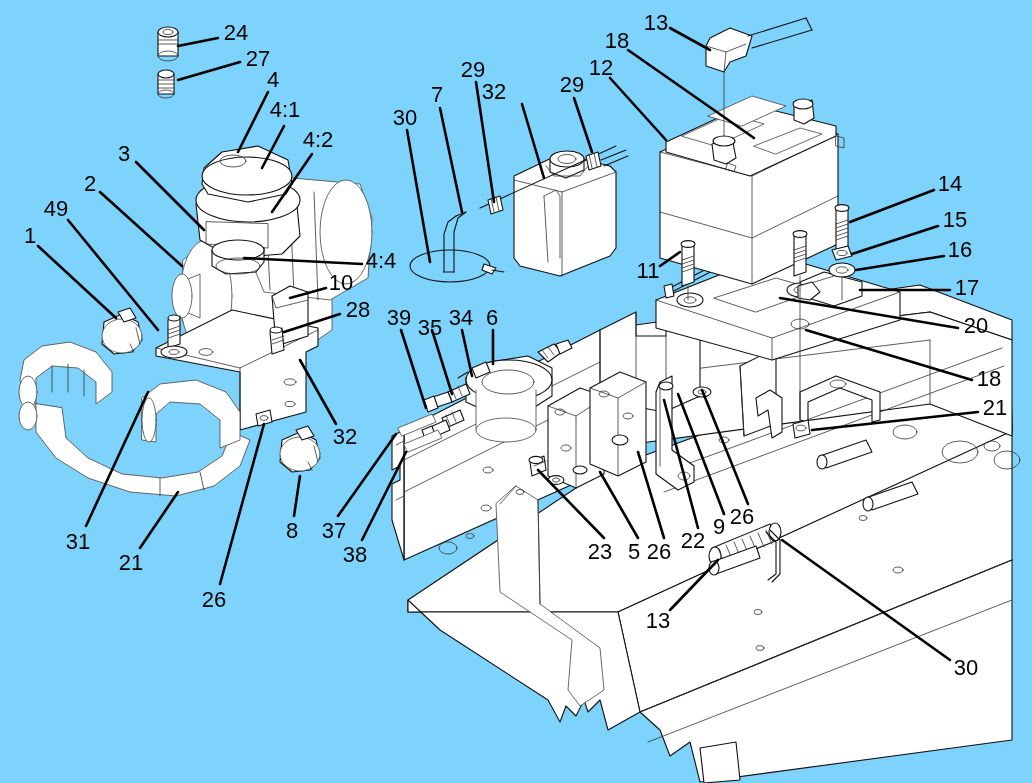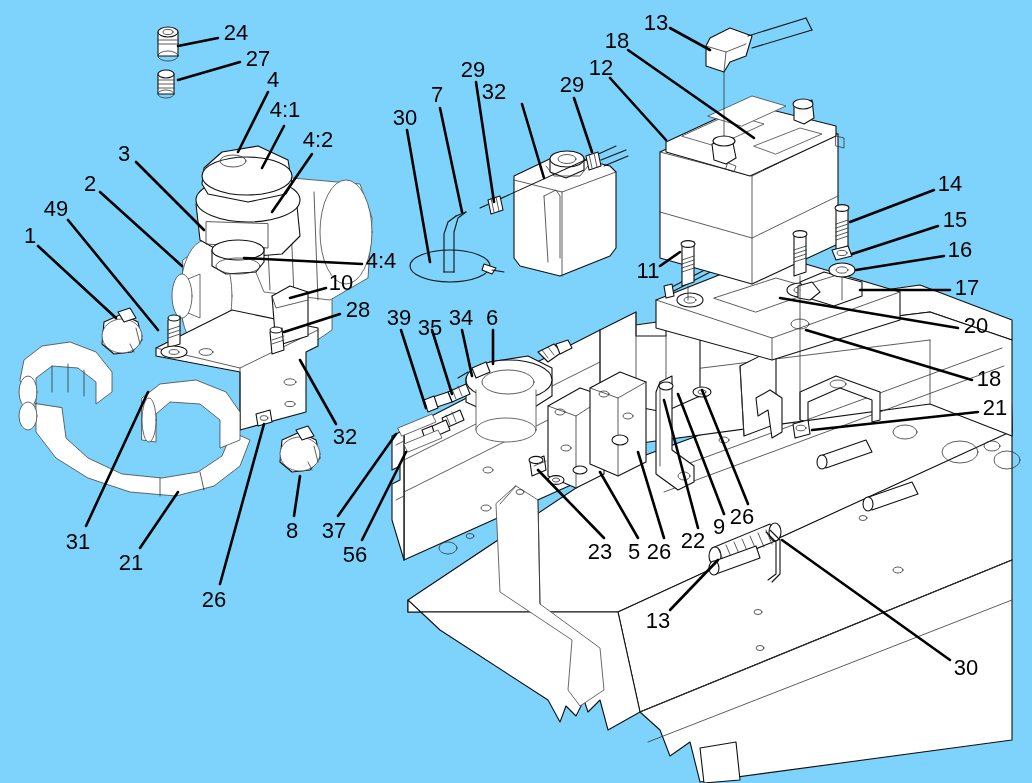--- a/index.html
+++ b/index.html
@@ -527,21 +527,21 @@
   <div class="lbl" style="left:960px;top:250px">16</div>
   <div class="lbl" style="left:967px;top:288px">17</div>
   <div class="lbl" style="left:976px;top:326px">20</div>
   <div class="lbl" style="left:989px;top:379px">18</div>
   <div class="lbl" style="left:995px;top:408px">21</div>
   <div class="lbl" style="left:78px;top:542px">31</div>
   <div class="lbl" style="left:131px;top:563px">21</div>
   <div class="lbl" style="left:214px;top:600px">26</div>
   <div class="lbl" style="left:292px;top:531px">8</div>
   <div class="lbl" style="left:334px;top:531px">37</div>
-  <div class="lbl" style="left:355px;top:555px">56</div>
+  <div class="lbl" style="left:355px;top:555px">38</div>
   <div class="lbl" style="left:345px;top:437px">32</div>
   <div class="lbl" style="left:600px;top:552px">23</div>
   <div class="lbl" style="left:634px;top:552px">5</div>
   <div class="lbl" style="left:659px;top:552px">26</div>
   <div class="lbl" style="left:693px;top:541px">22</div>
   <div class="lbl" style="left:719px;top:527px">9</div>
   <div class="lbl" style="left:742px;top:517px">26</div>
   <div class="lbl" style="left:658px;top:621px">13</div>
   <div class="lbl" style="left:966px;top:668px">30</div>
 

